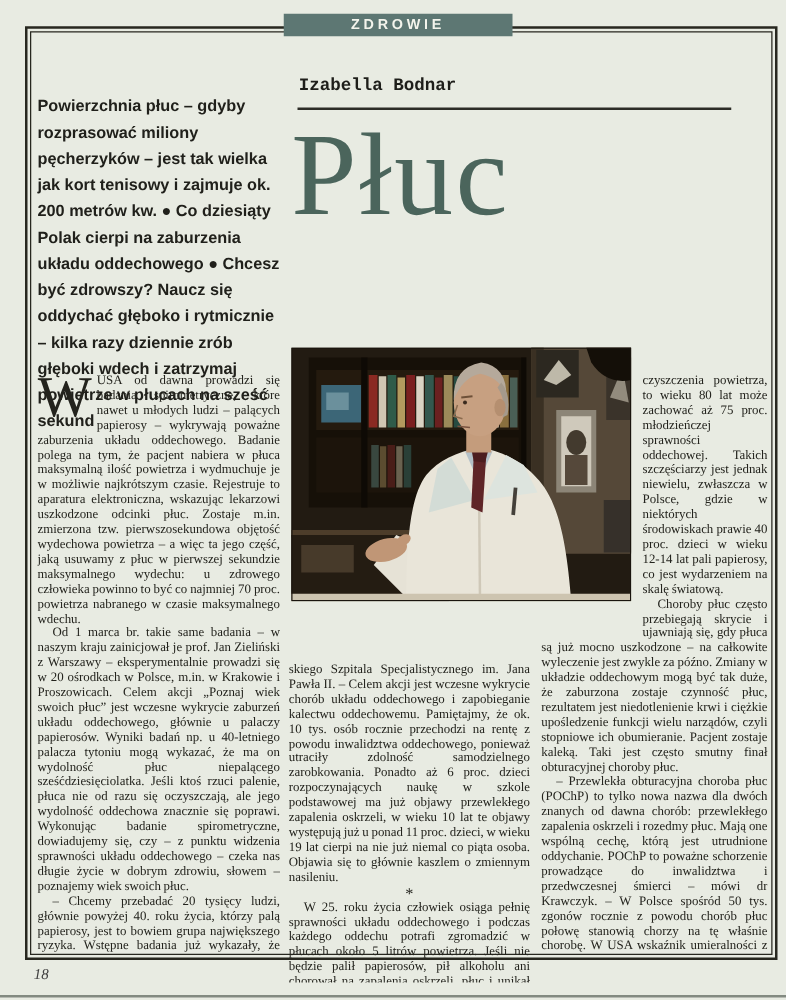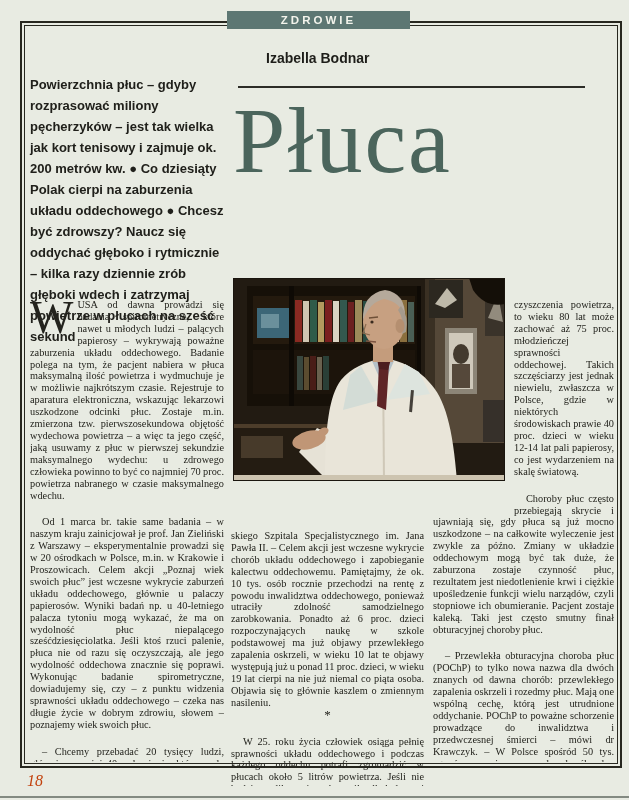--- a/index.html
+++ b/index.html
@@ -23,22 +23,22 @@
     font-size:11.5px; letter-spacing:3px; color:#f3f4ec;
   }
   
   .lead{
     position:absolute; left:30px; top:74px; width:196px; height:216px;
     font-family:"Liberation Sans", sans-serif; font-weight:bold;
     font-size:13px; line-height:21px; text-align:left; color:#20201b;
   }
   
   .byline{
-    position:absolute; left:239px; top:50px;
-    font-family:Liberation Sans, sans-serif; font-weight:bold; font-size:14px; color:#1e1e1a;margin-left:27px;
+    position:absolute; left:239px; top:61px;
+    font-family:Liberation Mono, monospace; font-weight:bold; font-size:14px; color:#1e1e1a;
   }
   .byline-rule{position:absolute; left:238px; top:86px; width:347px; height:2px; background:#2c2c27;}
   .title1{
     position:absolute; left:233px; top:92px;
     font-size:94px; line-height:96px; letter-spacing:2px; color:#4b655c;
   }
   .title2{
     position:absolute; left:236px; top:192px;
     font-size:48px; line-height:52px; color:#30302b;
   }
@@ -52,30 +52,30 @@
   
   .bodytext{
     font-size:10.3px; line-height:11.9px; text-align:justify;
     color:#23231d; word-spacing:-0.4px; hyphens:auto;
   }
   .col1{position:absolute; left:30px;  top:299px; width:194px; height:463px; overflow:hidden;}
   .col2{position:absolute; left:231px; top:530px; width:193px; height:256px; overflow:hidden;}
   .col3{position:absolute; left:433px; top:299px; width:181px; height:463px; overflow:hidden;}
   .col3-spacer{float:left; width:81px; height:214px;}
   .bodytext p{margin:0;}
-  .bodytext p.indent{text-indent:12px;margin-top:15px;}
+  .bodytext p.indent{text-indent:12px;}
   .dropcap{
     float:left; font-size:46px; line-height:35px; padding:1px 4px 0 0;
     color:#23231d; font-family:"Liberation Serif", serif;
   }
   .star-sep{height:12px; text-align:center; line-height:12px; font-size:13px;}
   
   .pagenum{
     position:absolute; left:27px; top:772px;
-    font-style:italic; font-size:16px; color:#c2410c;
+    font-style:italic; font-size:12px; color:#404040;
   }
   .bottom-edge{position:absolute; left:0; top:796px; width:629px; height:2px; background:#838a81;}
 </style>
 </head>
 <body>
 
 <div class="page">
 
   <div class="frame">
     <div class="frame-inner"></div>
@@ -83,21 +83,21 @@
 
   <div class="section-box">
     <span>ZDROWIE</span>
   </div>
 
   <div class="lead">Powierzchnia płuc – gdyby rozprasować miliony pęcherzyków – jest tak wielka jak kort tenisowy i zajmuje ok. 200 metrów kw. ● Co dziesiąty Polak cierpi na zaburzenia układu oddechowego ● Chcesz być zdrowszy? Naucz się oddychać głęboko i rytmicznie – kilka razy dziennie zrób głęboki wdech i zatrzymaj powietrze w płucach na sześć sekund</div>
 
   <div class="byline">Izabella Bodnar</div>
   <div class="byline-rule"></div>
 
-  <div class="title1">Płuca</div>
+  <div class="title1">Płuc</div>
 
   <div class="photo">
     <svg width="272" height="203" viewBox="0 0 272 203">
 
       <rect x="0" y="0" width="272" height="203" fill="#221b12"></rect>
       <rect x="192" y="0" width="80" height="165" fill="#554838"></rect>
       <rect x="192" y="0" width="10" height="165" fill="#3a3023"></rect>
 
       <rect x="14" y="8" width="174" height="120" fill="#161008"></rect>
       <rect x="20" y="18" width="162" height="48" fill="#241a0e"></rect>

